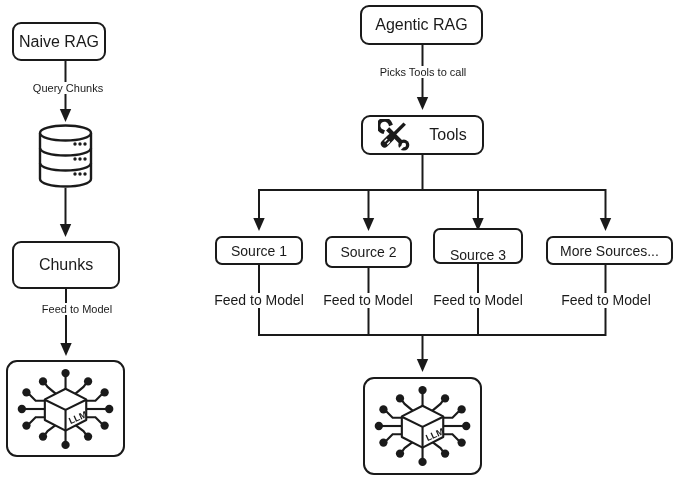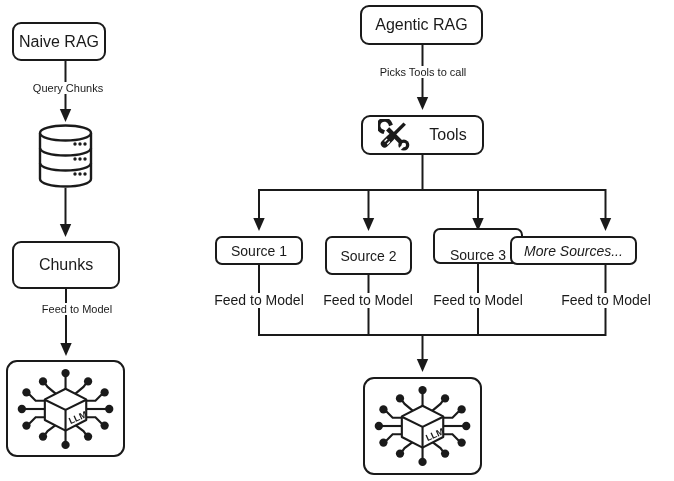--- a/index.html
+++ b/index.html
@@ -147,27 +147,27 @@
       <line x1="14.5" y1="21" x2="7.5" y2="28" stroke="#1a1a1a" stroke-width="8.5" stroke-linecap="round"></line>
       <line x1="13.5" y1="25.5" x2="10.5" y2="28.5" stroke="#ffffff" stroke-width="1.5"></line>
       <line x1="10.5" y1="22.5" x2="7.5" y2="25.5" stroke="#ffffff" stroke-width="1.5"></line>
     </svg>
     <span class="toolgap">Tools</span>
   </div>
 
   <div class="box rad7 f14" style="left:215px;top:236px;width:88px;height:29px;">
     <span>Source 1</span>
   </div>
-  <div class="box rad7 f14" style="left:325px;top:236px;width:87px;height:39px;">
+  <div class="box rad7 f14" style="left:325px;top:236px;width:87px;height:32px;">
     <span>Source 2</span>
   </div>
   <div class="box rad7 f14" style="left:433px;top:228px;width:90px;height:36px;align-items:flex-end;">
     <span>Source 3</span>
   </div>
-  <div class="box rad7 f14" style="left:510px;top:236px;width:127px;height:29px;font-style:italic;">
+  <div class="box rad7 f14" style="left:546px;top:236px;width:127px;height:29px;">
     <span>More Sources...</span>
   </div>
 
   <div class="lbl lbl14" style="left:259px;top:293px;">Feed to Model</div>
   <div class="lbl lbl14" style="left:368px;top:293px;">Feed to Model</div>
   <div class="lbl lbl14" style="left:478px;top:293px;">Feed to Model</div>
   <div class="lbl lbl14" style="left:606px;top:293px;">Feed to Model</div>
 
   <div class="box rad11 iconwrap" style="left:363px;top:377px;width:119px;height:98px;">
     <svg width="112" height="92" viewBox="0 0 120 100">

